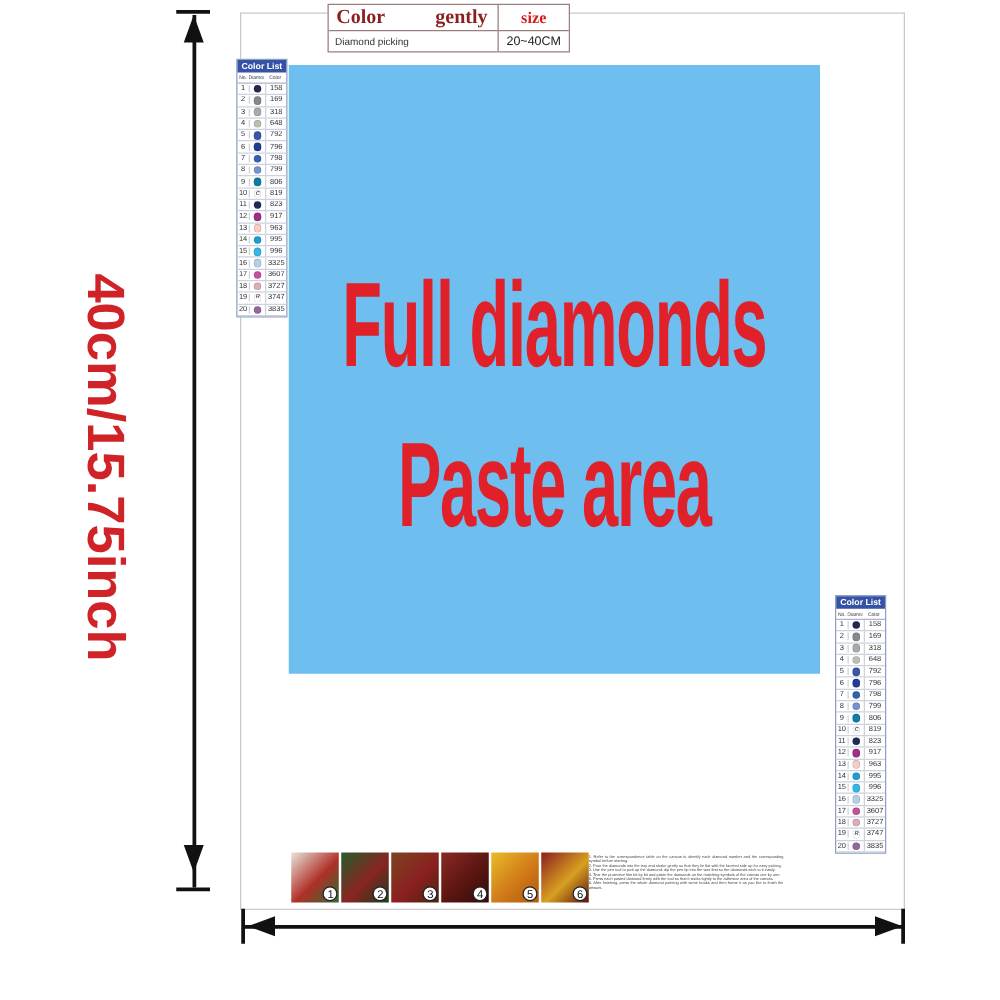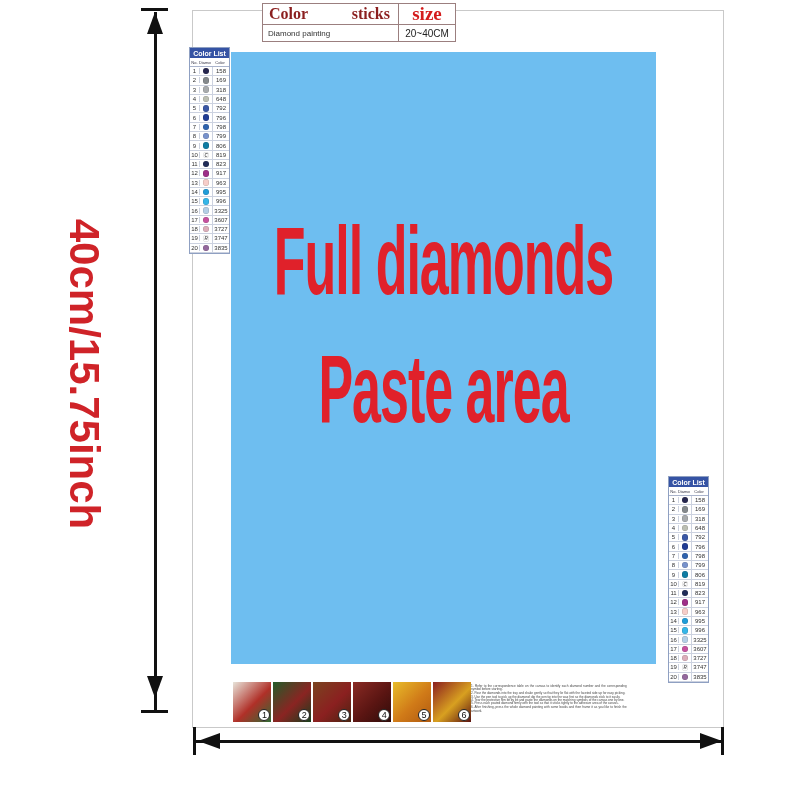--- a/index.html
+++ b/index.html
@@ -12,26 +12,26 @@
 
   
   .spec{position:absolute;left:262px;top:3px;width:194px;height:39px;background:#fff;
         border:1px solid #9b7f7f;box-sizing:border-box;display:grid;
         grid-template-columns:1fr 56px;grid-template-rows:21px 1fr;}
   .spec > div{box-sizing:border-box;display:flex;align-items:center;}
   .spec-item-hdr{justify-content:space-between;padding:0 8px 0 6px;border-right:1px solid #9b7f7f;
         border-bottom:1px solid #9b7f7f;font-family:"Liberation Serif",serif;
         font-weight:bold;font-size:16px;color:#8b1f1f;}
   .spec-size-hdr{justify-content:center;border-bottom:1px solid #9b7f7f;
-        font-family:"Liberation Serif",serif;font-weight:bold;font-size:19px;color:#d41c1c;}
+        font-family:"Liberation Serif",serif;font-weight:bold;font-size:13px;color:#d41c1c;}
   .spec-item-val{padding-left:5px;border-right:1px solid #9b7f7f;font-size:8px;color:#333;}
   .spec-size-val{justify-content:center;font-size:10px;color:#222;}
 
   
-  .blue{position:absolute;left:231px;top:52px;width:425px;height:612px;}
+  .blue{position:absolute;left:231px;top:52px;width:425px;height:487px;}
   .paste-line{position:absolute;left:0;right:0;text-align:center;font-weight:bold;
         font-size:52px;letter-spacing:-1px;transform:scaleY(1.85);}
   .paste-line1{top:179px;}
   .paste-line2{top:307px;}
 
   
   .clist{position:absolute;width:41px;background:#fff;border:1px solid #8fa0c2;
          box-sizing:border-box;}
   .clist-title{height:10px;background:#3553a4;color:#fff;font-size:7px;font-weight:bold;
          display:flex;align-items:center;justify-content:center;overflow:hidden;white-space:nowrap;}
@@ -96,27 +96,27 @@
   <div class="poster"></div>
 
   <div class="blue" style="background: rgb(110, 190, 240);">
     <div class="paste-line paste-line1" style="color: rgb(224, 33, 42);">Full diamonds</div>
     <div class="paste-line paste-line2" style="color: rgb(224, 33, 42);">Paste area</div>
   </div>
 
   <div class="spec">
     <div class="spec-item-hdr">
       <span>Color</span>
-      <span>sticks</span>
+      <span>gently</span>
     </div>
     <div class="spec-size-hdr">
       <span>size</span>
     </div>
     <div class="spec-item-val">
-      <span>Diamond painting</span>
+      <span>Diamond picking</span>
     </div>
     <div class="spec-size-val">
       <span>20~40CM</span>
     </div>
   </div>
 
   <div class="clist clist-left">
     <div class="clist-title" style="background: rgb(53, 83, 164);">Color List</div>
     <div class="clist-cols">
       <div class="cols-inner">

